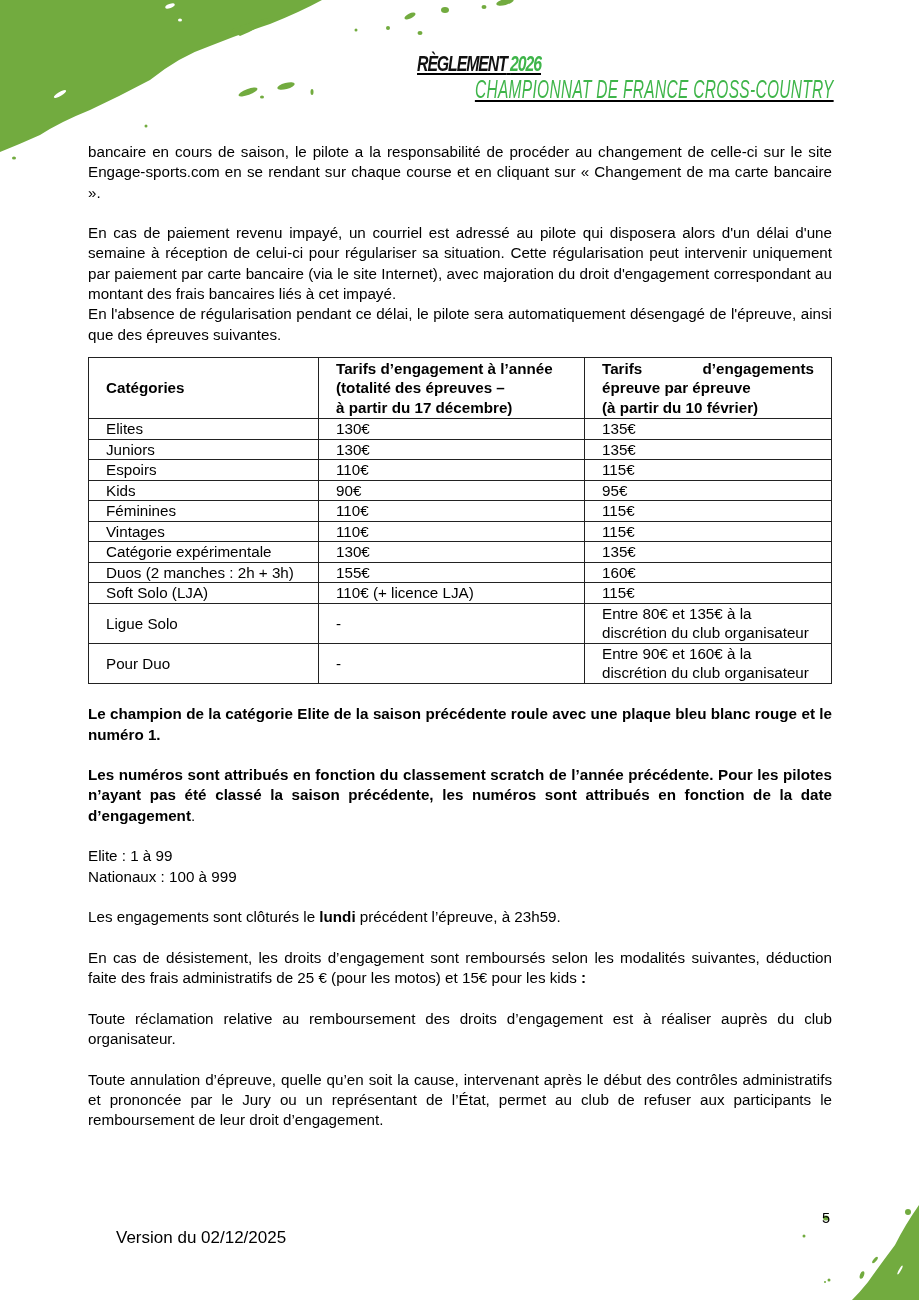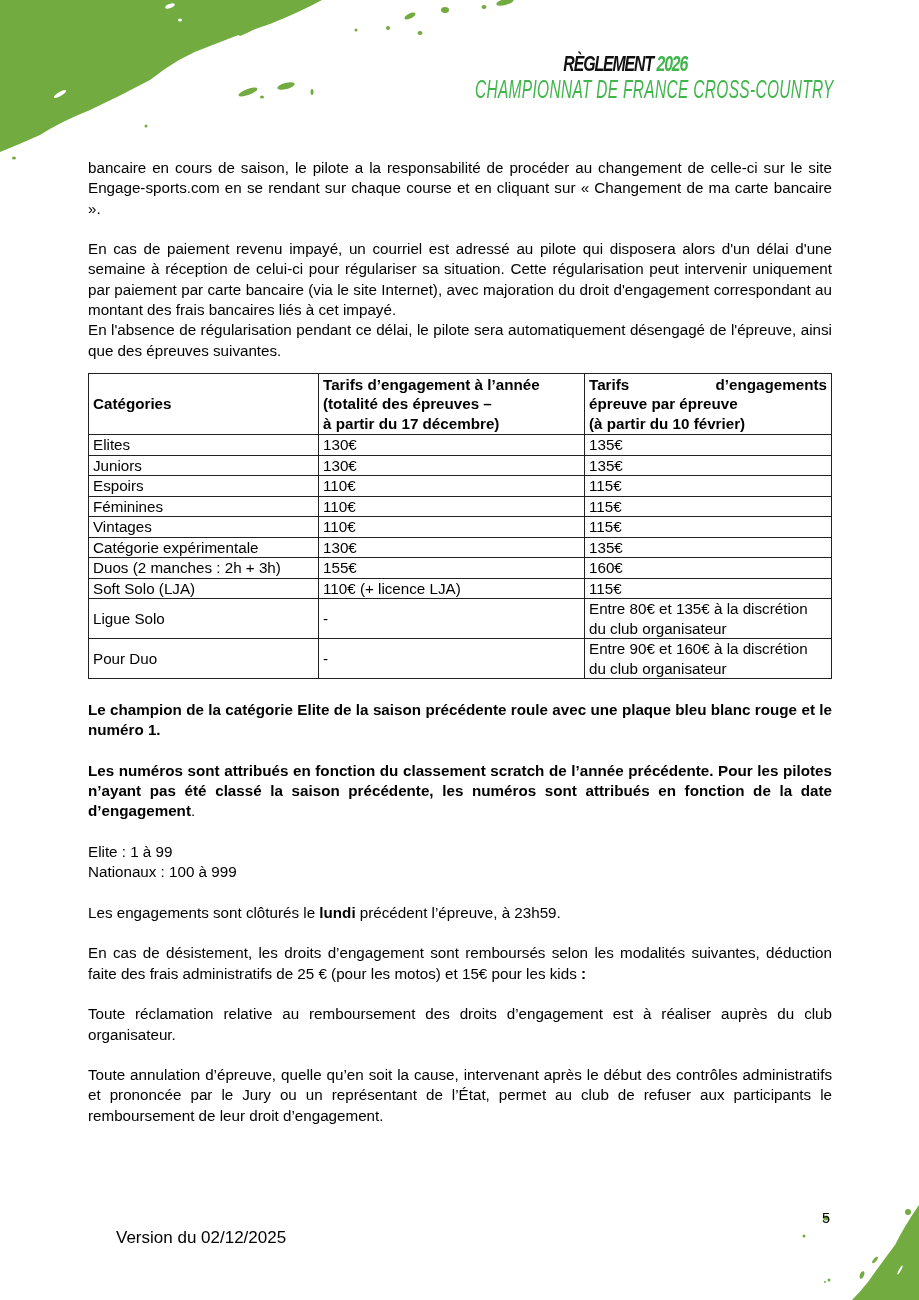--- a/index.html
+++ b/index.html
@@ -3,47 +3,48 @@
 <meta charset="utf-8">
 <style>
   html, body { margin: 0; padding: 0; }
   body {
     width: 919px; height: 1300px; position: relative; overflow: hidden;
     background: #ffffff; color: #000;
     font-family: "Liberation Sans", sans-serif;
   }
   .deco { position: absolute; left: 0; top: 0; pointer-events: none; }
   .header-title {
-    position: absolute; right: 85px; top: 52px; text-align: center;
+    position: absolute; right: 85px; top: 52px; text-align: left;
     font-family: "Liberation Sans", sans-serif;
+    text-decoration: underline;
   }
   .header-title .line1 {
     font-size: 22px; font-weight: bold; font-style: italic; letter-spacing: -1.5px;
     transform: scaleX(0.72); transform-origin: right center; line-height: 24px; white-space: nowrap;
   }
   .header-title .line1 .black { color: #111; }
   .header-title .line1 .green { color: #3fb54a; }
   .header-title .line2 {
     font-size: 25px; font-style: italic; color: #3fb54a; letter-spacing: 0.5px;
     transform: scaleX(0.62); transform-origin: right center; line-height: 26px; white-space: nowrap;
     font-weight: normal;
   }
   .content {
     position: absolute; left: 88px; top: 142px; width: 744px;
-    font-size: 15.2px; line-height: 20.3px; margin-top: 16px;
+    font-size: 15.2px; line-height: 20.3px;
   }
   .content p { margin: 0; text-align: justify; }
   .gap { height: 20.3px; }
   .section-title { font-weight: bold; text-decoration: underline; }
   .bold { font-weight: bold; }
   table.tarifs {
     border-collapse: collapse; width: 744px; margin-top: 12px; font-size: 15.2px; line-height: 19.5px;
   }
   table.tarifs td, table.tarifs th {
-    border: 1px solid #222; padding: 0 4px; vertical-align: middle; text-align: left;
+    border: 1px solid #222; padding: 0 17px; vertical-align: middle; text-align: left;
   }
   table.tarifs th { font-weight: bold; padding-top: 1px; padding-bottom: 1px; }
   table.tarifs col.c1 { width: 230px; }
   table.tarifs col.c2 { width: 266px; }
   .justify-cell { text-align: justify; text-align-last: left; }
   .th-justify { text-align: justify !important; }
   .th-justify .first { display: flex; justify-content: space-between; }
   ul.dash { list-style: none; margin: 0; padding: 0 0 0 26px; }
   ul.dash li { position: relative; padding-left: 26px; font-weight: bold; }
   ul.dash li::before { content: "-"; position: absolute; left: 0; font-weight: normal; }
@@ -135,20 +136,25 @@
           <td>Juniors</td>
           <td>130€</td>
           <td>135€</td>
         </tr>
       <tr>
           <td>Espoirs</td>
           <td>110€</td>
           <td>115€</td>
         </tr>
       <tr>
+          <td>Kids</td>
+          <td>90€</td>
+          <td>95€</td>
+        </tr>
+      <tr>
           <td>Féminines</td>
           <td>110€</td>
           <td>115€</td>
         </tr>
       <tr>
           <td>Vintages</td>
           <td>110€</td>
           <td>115€</td>
         </tr>
       <tr>

